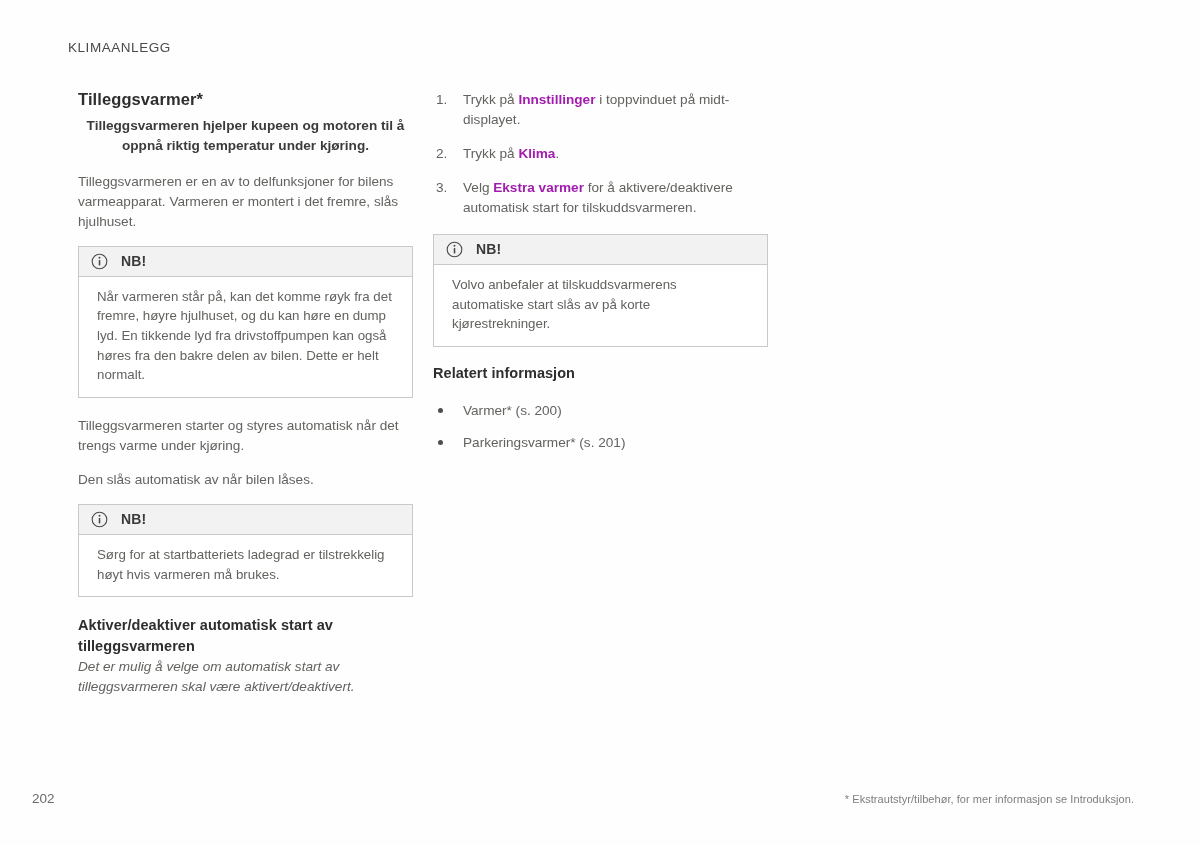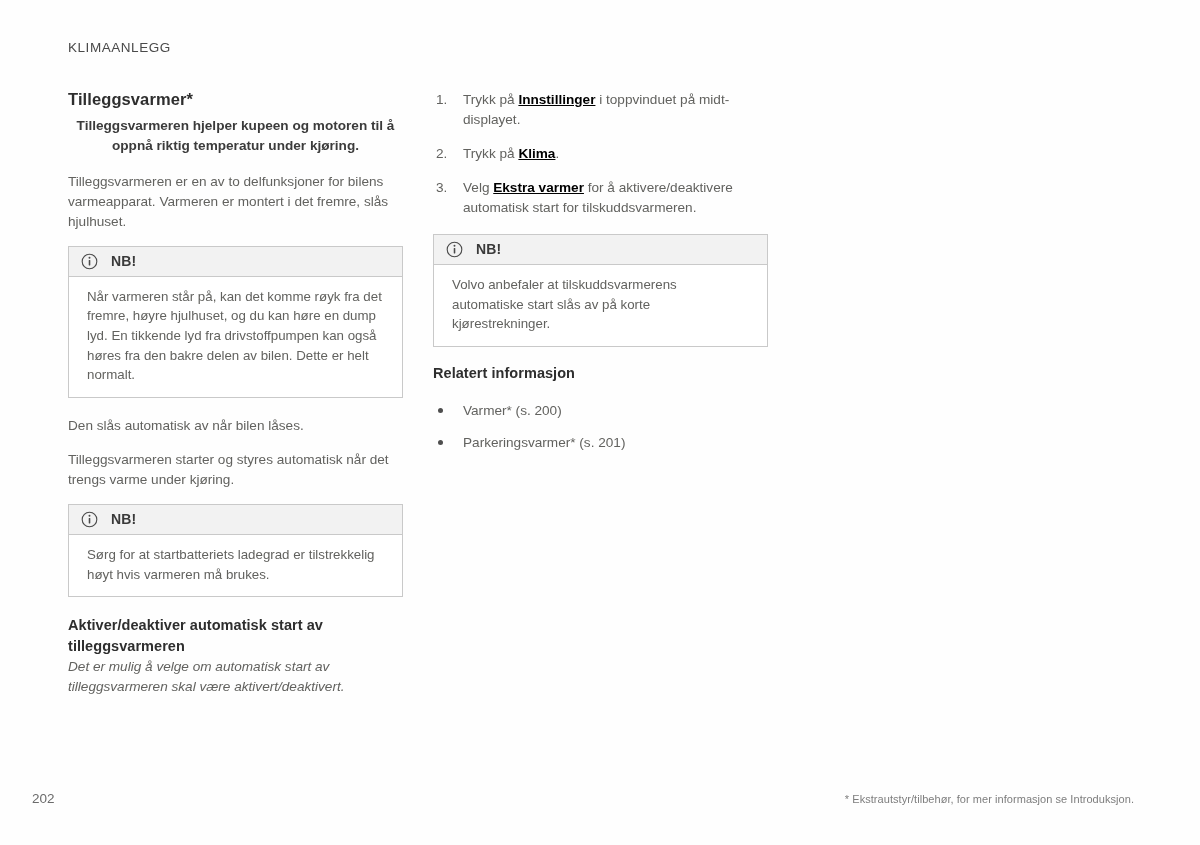--- a/index.html
+++ b/index.html
@@ -38,21 +38,21 @@
     font-weight: 400;
     text-align: center;
   }
 
   
   .col {
     position: absolute;
     top: 90px;
     width: 335px;
   }
-  .col-left  { left: 68px; }
+  .col-left  { left: 78px; }
   .col-right { left: 433px; }
 
   
   h1.section-title {
     margin: 0 0 7px 0;
     font-size: 16.5px;
     font-weight: bold;
     color: #2e2e2e;
     letter-spacing: 0.1px;
   }
@@ -143,21 +143,21 @@
     color: #62625f;
   }
   ol.steps li:last-child { margin-bottom: 0; }
   ol.steps li .num {
     position: absolute;
     left: 3px;
     top: 0;
     color: #62625f;
     font-size: 13.6px;
   }
-  .b { font-weight: bold; color: #000000; text-decoration: underline; }
+  .b { font-weight: bold; color: #a21caf; }
 
   
   ul.related {
     list-style: none;
     margin: 0;
     padding: 0;
   }
   ul.related li {
     position: relative;
     padding-left: 30px;
@@ -219,23 +219,23 @@
             <rect x="9.1" y="8.1" width="1.85" height="6.6" rx="0.5" fill="#4a4a4a"></rect>
           </svg>
         </span>
         <span class="note-title">NB!</span>
       </div>
       <div class="note-body">
         <p>Når varmeren står på, kan det komme røyk fra det fremre, høyre hjulhuset, og du kan høre en dump lyd. En tikkende lyd fra drivstoffpumpen kan også høres fra den bakre delen av bilen. Dette er helt normalt.</p>
       </div>
     </div>
 
+    <p class="body">Tilleggsvarmeren starter og styres automatisk når det trengs varme under kjøring.</p>
+
     <p class="body">Den slås automatisk av når bilen låses.</p>
-
-    <p class="body">Tilleggsvarmeren starter og styres automatisk når det trengs varme under kjøring.</p>
 
     <div class="note">
       <div class="note-header">
         <span class="note-icon">
           <svg viewBox="0 0 20 20" width="17" height="17" aria-hidden="true">
             <circle cx="10" cy="10" r="8.6" fill="none" stroke="#4a4a4a" stroke-width="1.3"></circle>
             <circle cx="10" cy="5.6" r="1.15" fill="#4a4a4a"></circle>
             <rect x="9.1" y="8.1" width="1.85" height="6.6" rx="0.5" fill="#4a4a4a"></rect>
           </svg>
         </span>

